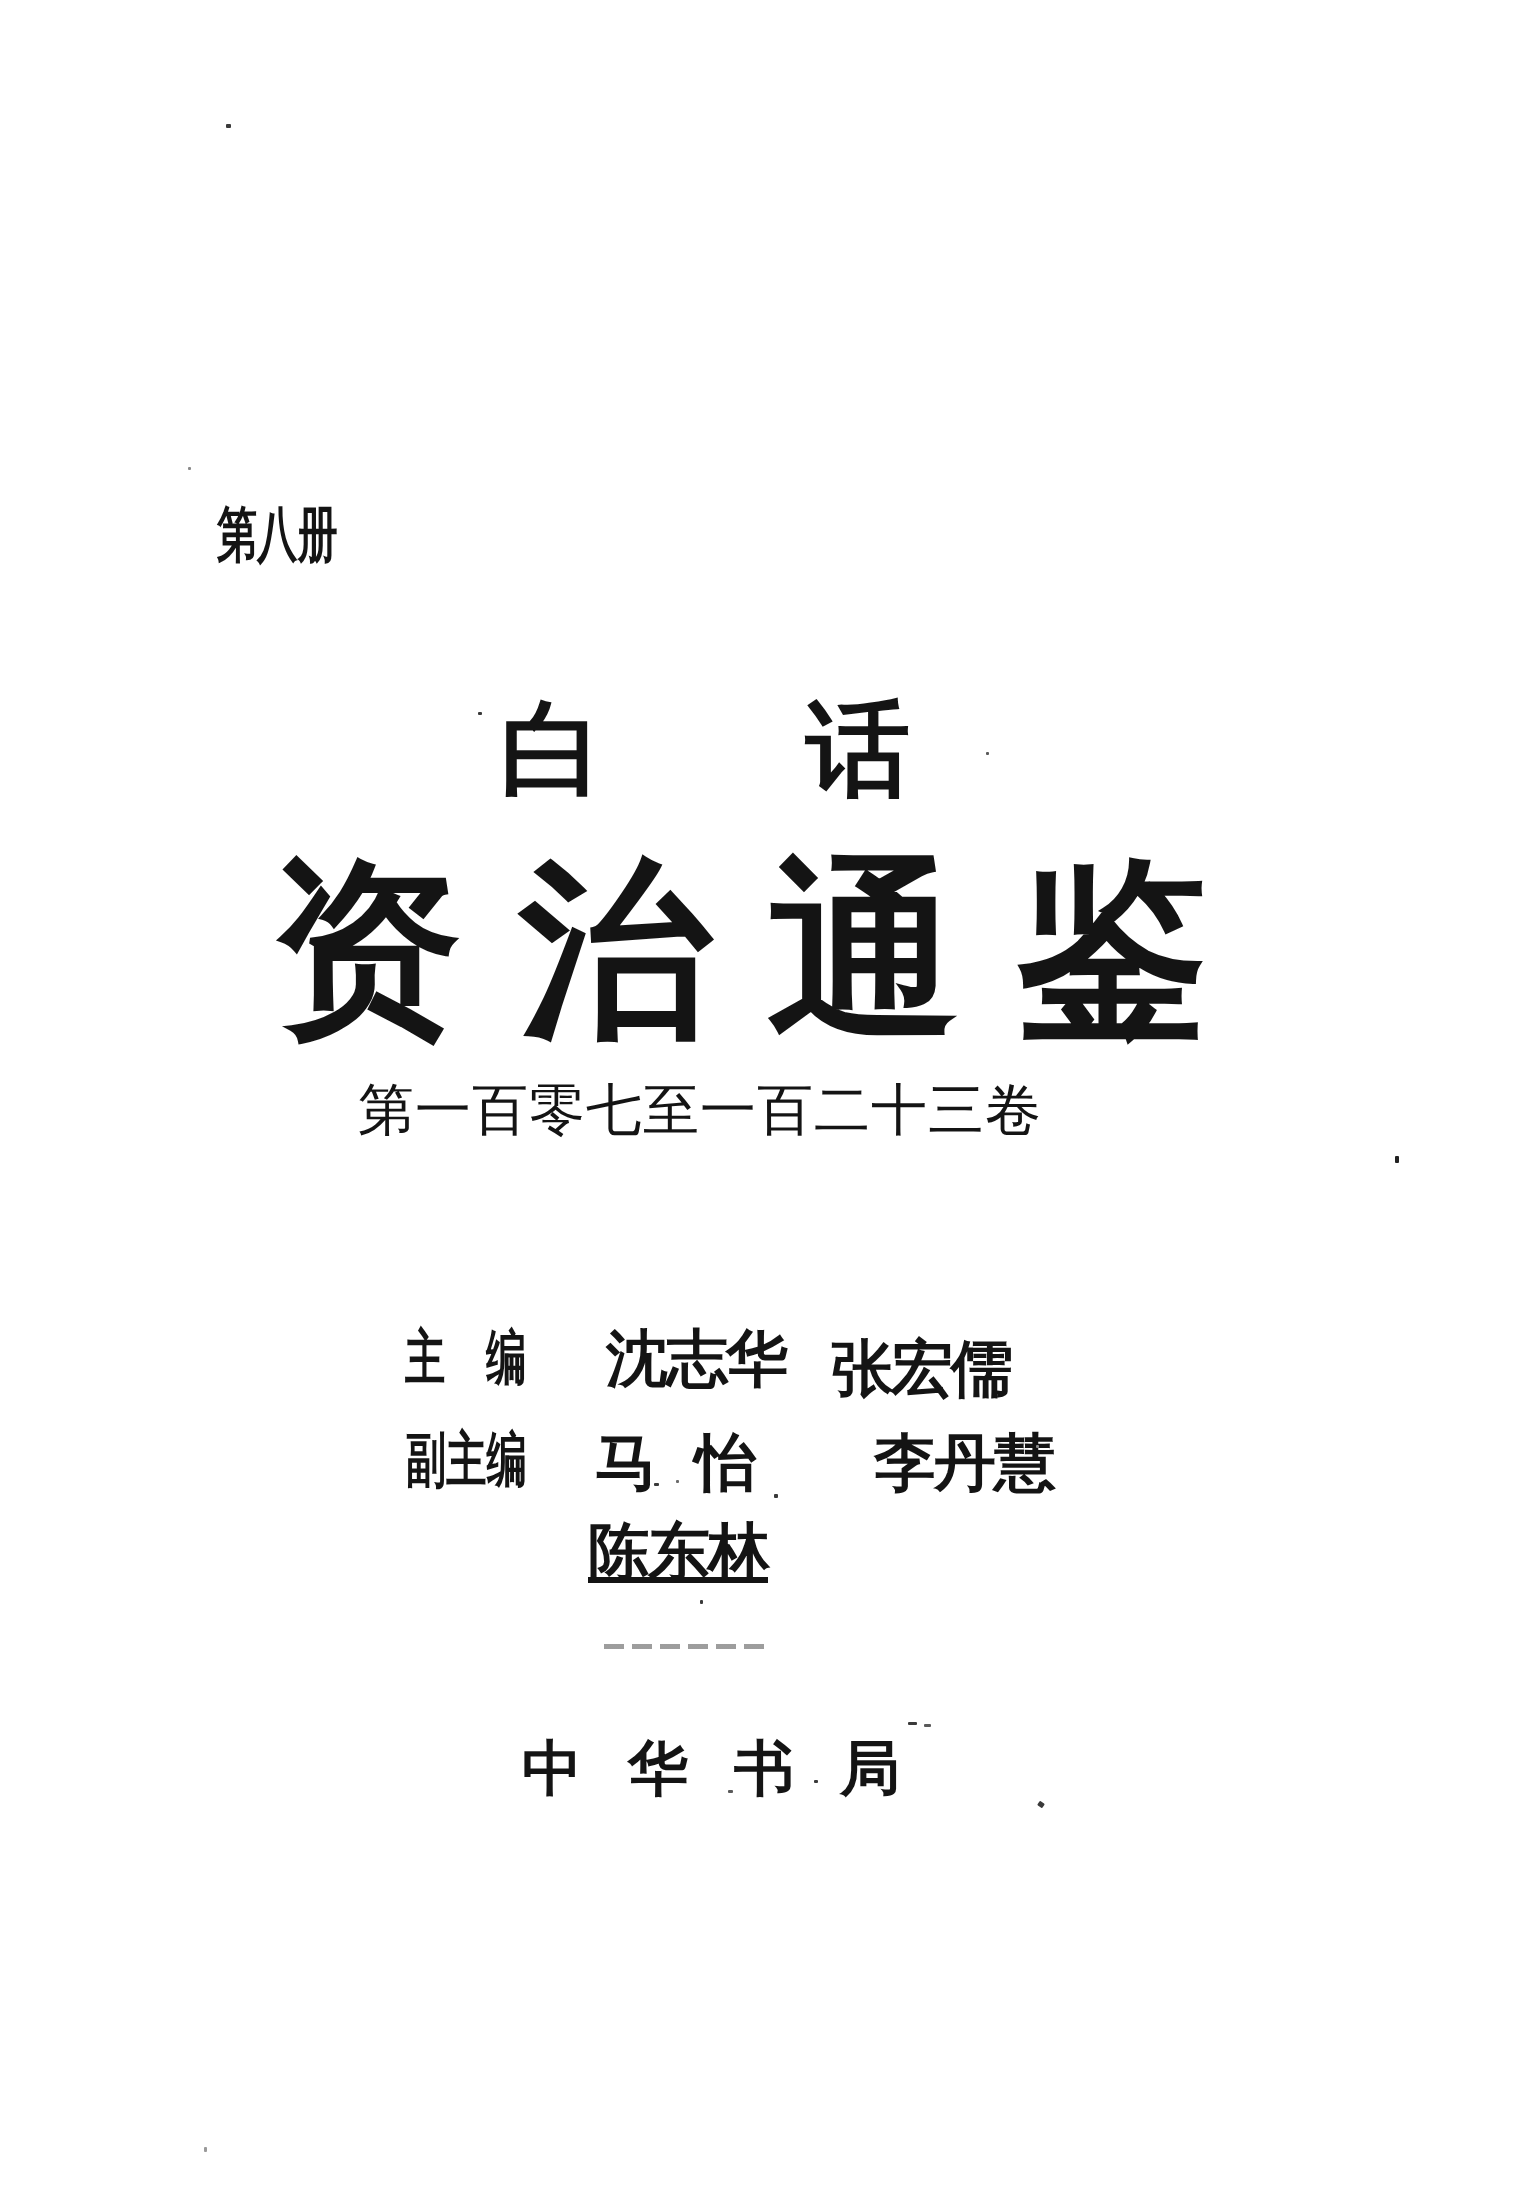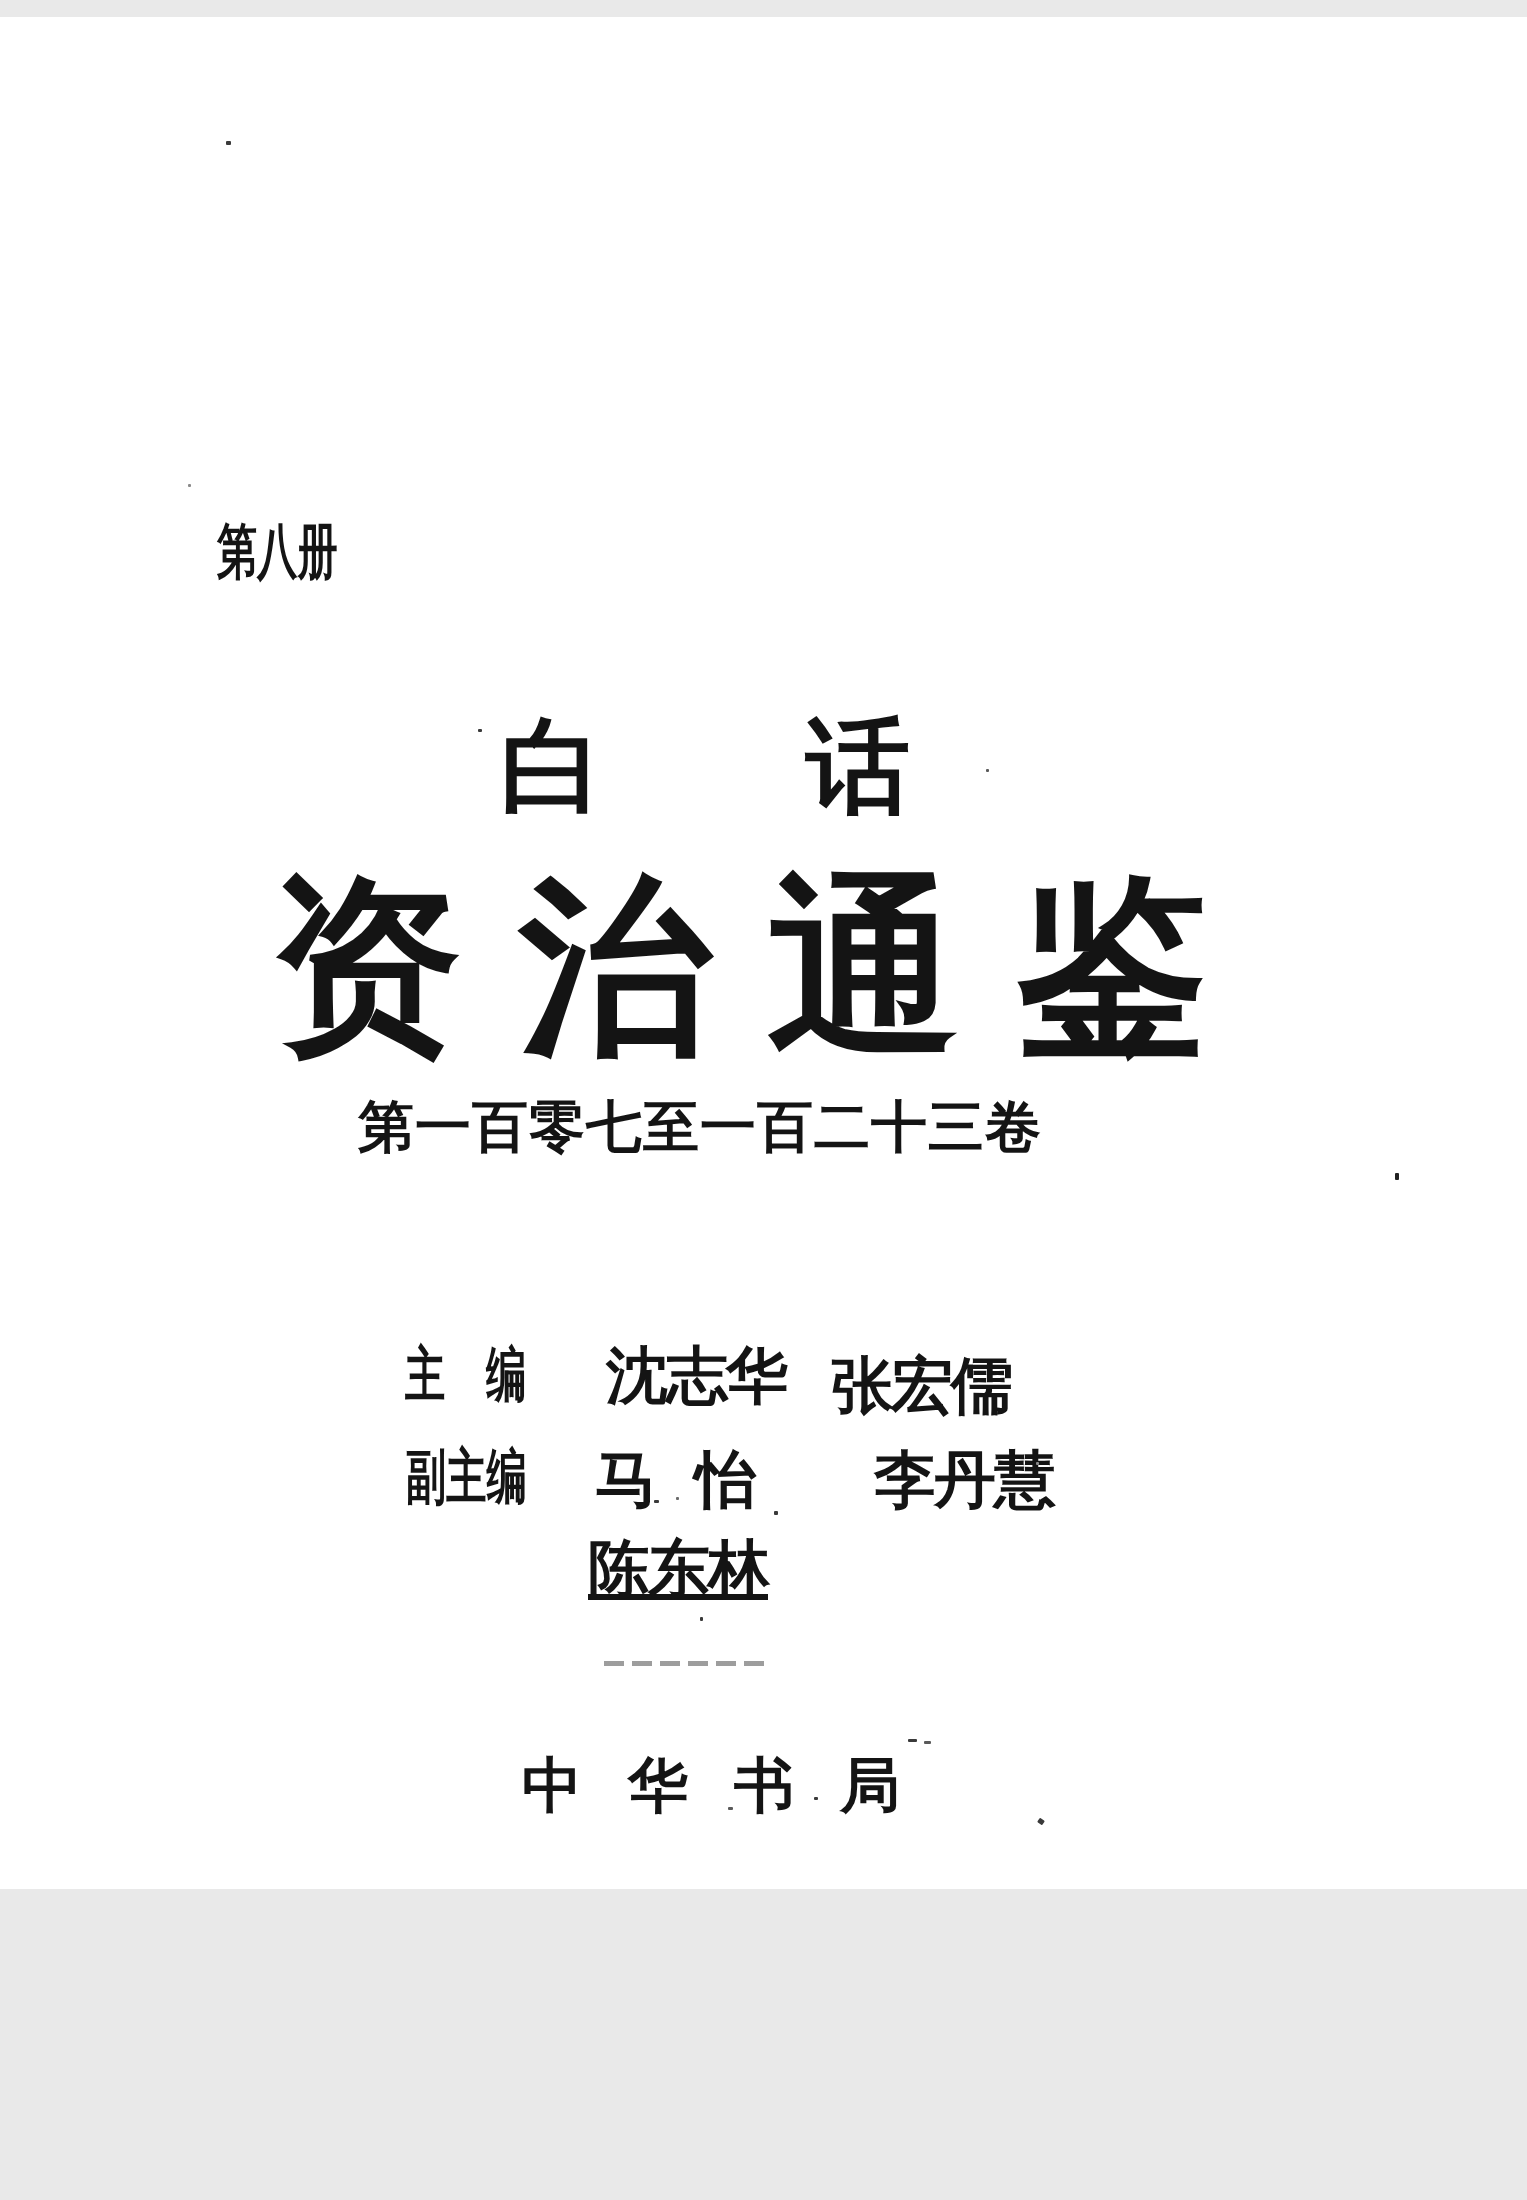--- a/index.html
+++ b/index.html
@@ -1,24 +1,23 @@
 <!DOCTYPE html>
 <html><head>
 <meta charset="utf-8">
 <style>
   html, body { margin: 0; padding: 0; background: #e9e9e9; }
   .page {
     position: relative;
     width: 1527px;
-    height: 1872px;
+    height: 2200px;
     background: #ffffff;
     overflow: hidden;
     color: #141414;
     font-family: "Liberation Serif", serif;
-    margin-top: 17px;
   }
   
   .heavy-label {
     position: absolute;
     font-family: "Liberation Sans", sans-serif;
     font-weight: 900;
     font-size: 60px;
     line-height: 1.05;
     white-space: nowrap;
     transform: scaleX(0.67);
@@ -53,21 +52,21 @@
     justify-content: space-between;
     font-weight: 900;
     font-size: 192px;
     line-height: 1.04;
     white-space: nowrap;
   }
   .volume-span {
     position: absolute;
     left: 358px;
     top: 1080px;
-    font-weight: 700;
+    font-weight: 400;
     font-size: 56px;
     line-height: 1.1;
     letter-spacing: 1px;
     white-space: nowrap;
   }
   .name {
     position: absolute;
     font-weight: 700;
     font-size: 62px;
     line-height: 1.08;

